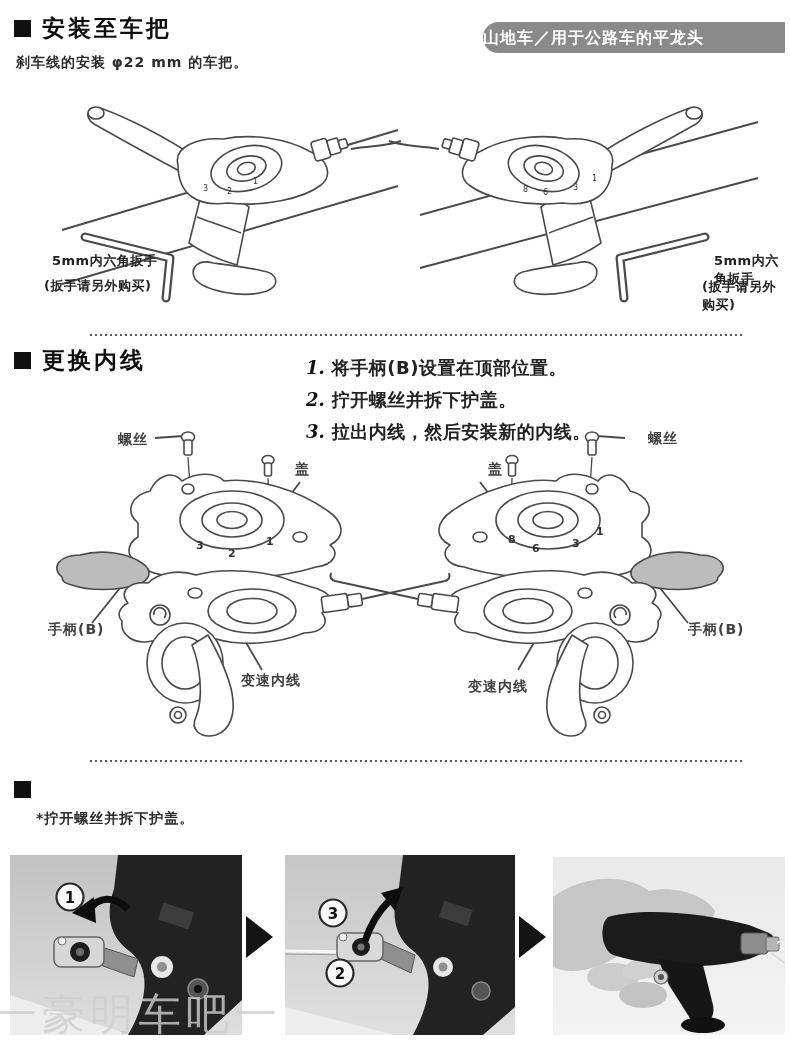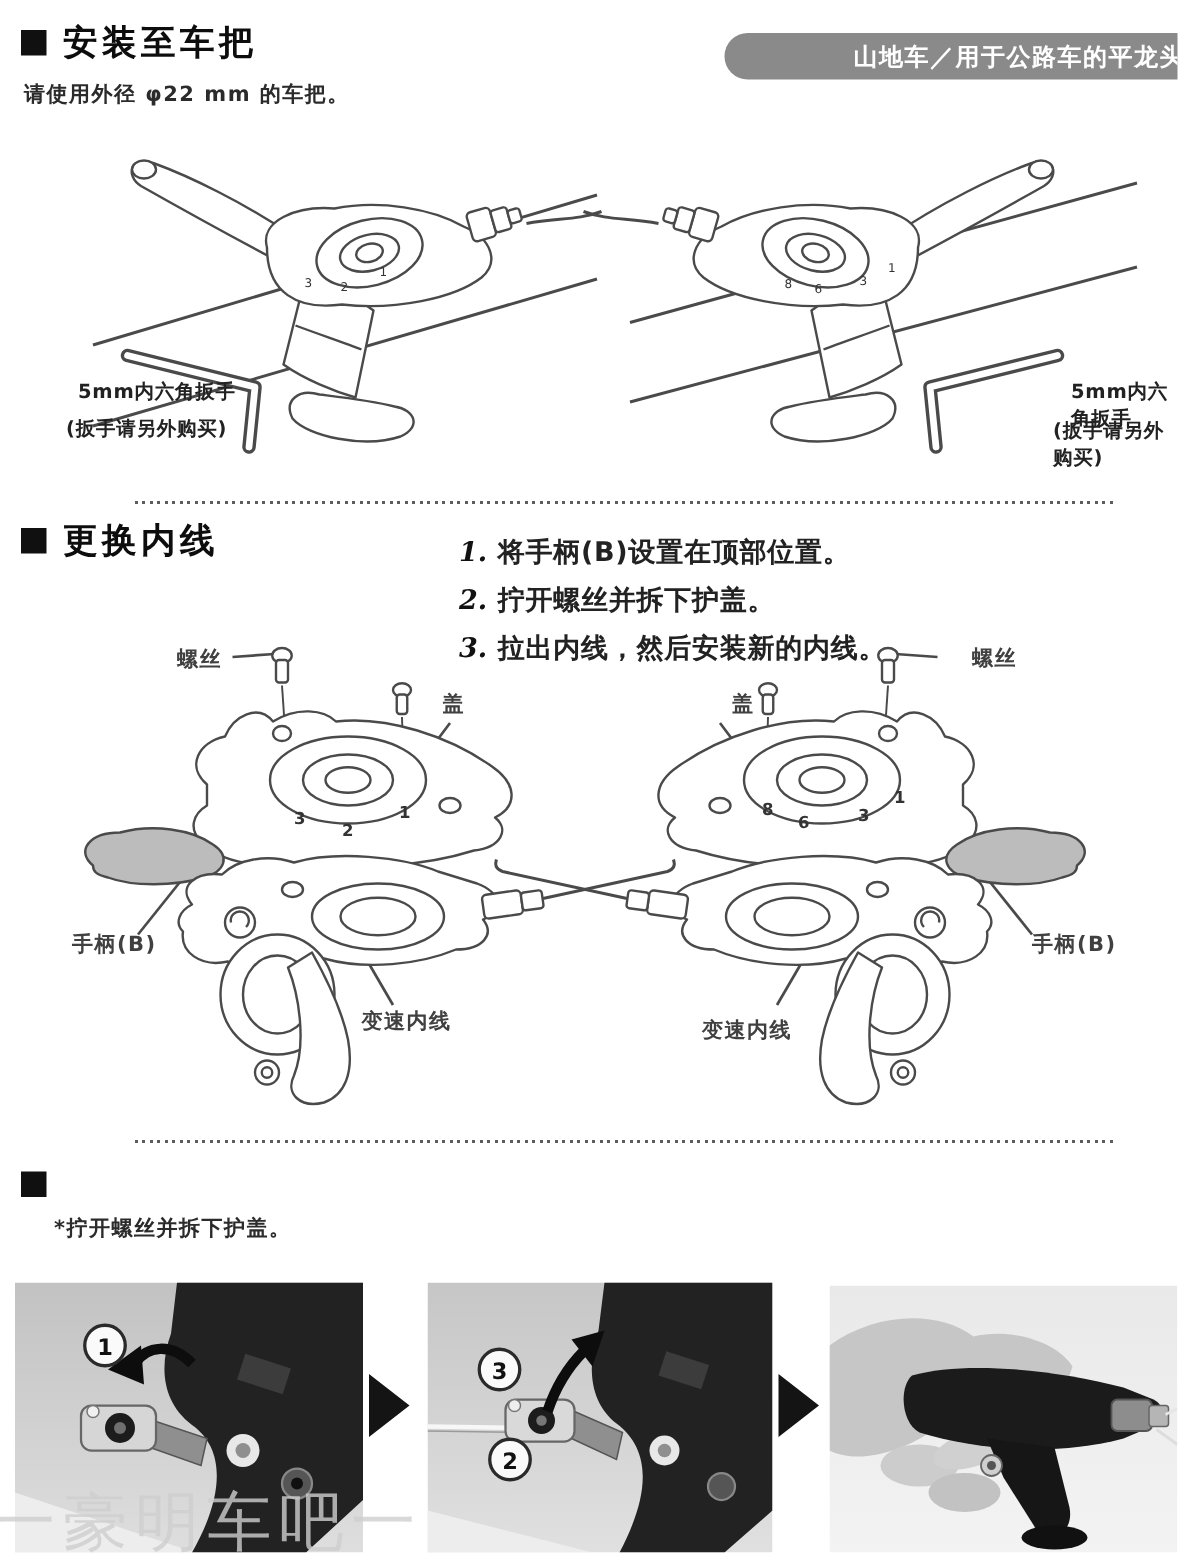--- a/index.html
+++ b/index.html
@@ -2,21 +2,21 @@
 <html><head>
 <meta charset="utf-8">
 <style>
   html,body{margin:0;padding:0;background:#ffffff;}
   .page{position:relative;width:785px;height:1045px;background:#ffffff;overflow:hidden;
         font-family:"DejaVu Sans",sans-serif;color:#1a1a1a;}
   .sec-marker{position:absolute;width:17px;height:17px;background:#101010;}
   .sec-title{position:absolute;font-size:23px;font-weight:700;letter-spacing:3px;color:#0d0d0d;}
   .badge{position:absolute;left:483px;top:22px;width:307px;height:31px;background:#8a8a8a;
          border-radius:17px 4px 4px 17px;color:#ffffff;font-size:16px;font-weight:700;
-         text-align:right;line-height:31px;letter-spacing:1px;}
+         text-align:left;line-height:31px;letter-spacing:1px;}
   .note{position:absolute;font-size:14px;font-weight:600;color:#2b2b2b;letter-spacing:1px;}
   .divider{position:absolute;left:90px;width:652px;height:2px;
            background-image:repeating-linear-gradient(90deg,#5c5c5c 0 2px,transparent 2px 5px);}
   .wrench-label{position:absolute;font-size:13px;font-weight:600;color:#222;letter-spacing:0.5px;margin-left:40px;}
   .steps{position:absolute;left:306px;top:356px;}
   .step{display:flex;align-items:baseline;margin-bottom:8px;}
   .step-num{font-family:"DejaVu Serif",serif;font-style:italic;font-weight:700;font-size:18px;
             margin-right:7px;color:#111;}
   .step-text{font-size:18px;font-weight:600;color:#222;letter-spacing:0.5px;}
   .dlabel{position:absolute;font-size:14px;font-weight:600;color:#404040;letter-spacing:1px;}
@@ -30,21 +30,21 @@
   text.digit{font-family:"DejaVu Sans",sans-serif;fill:#333;}
 </style>
 </head>
 <body>
 
 <div class="page">
 
   <div class="sec-marker" style="left:14px;top:20px"></div>
   <div class="sec-title" style="left:42px;top:13px">安装至车把</div>
   <div class="badge">山地车／用于公路车的平龙头</div>
-  <div class="note" style="left:16px;top:54px">请使用外径 φ22 mm 的车把。</div>
+  <div class="note" style="left:16px;top:54px">刹车线的安装 φ22 mm 的车把。</div>
 
   <svg class="art" style="left:0;top:78px" width="790" height="242" viewBox="0 0 790 242">
     <defs>
       <g id="unit" stroke="#4a4a4a" stroke-width="1.6" fill="#ffffff" stroke-linejoin="round">
 
         <path d="M-35,-18 C-70,-42 -108,-60 -130,-68 C-146,-74 -150,-60 -139,-53 C-116,-40 -80,-20 -46,-2 Z"></path>
         <ellipse cx="-137" cy="-64" rx="8" ry="6"></ellipse>
 
         <path d="M-32,18 C-18,13 2,19 16,30 L4,88 C-10,84 -30,76 -44,66 Z"></path>
         <path d="M-36,40 C-20,46 -2,52 8,56" fill="none"></path>

